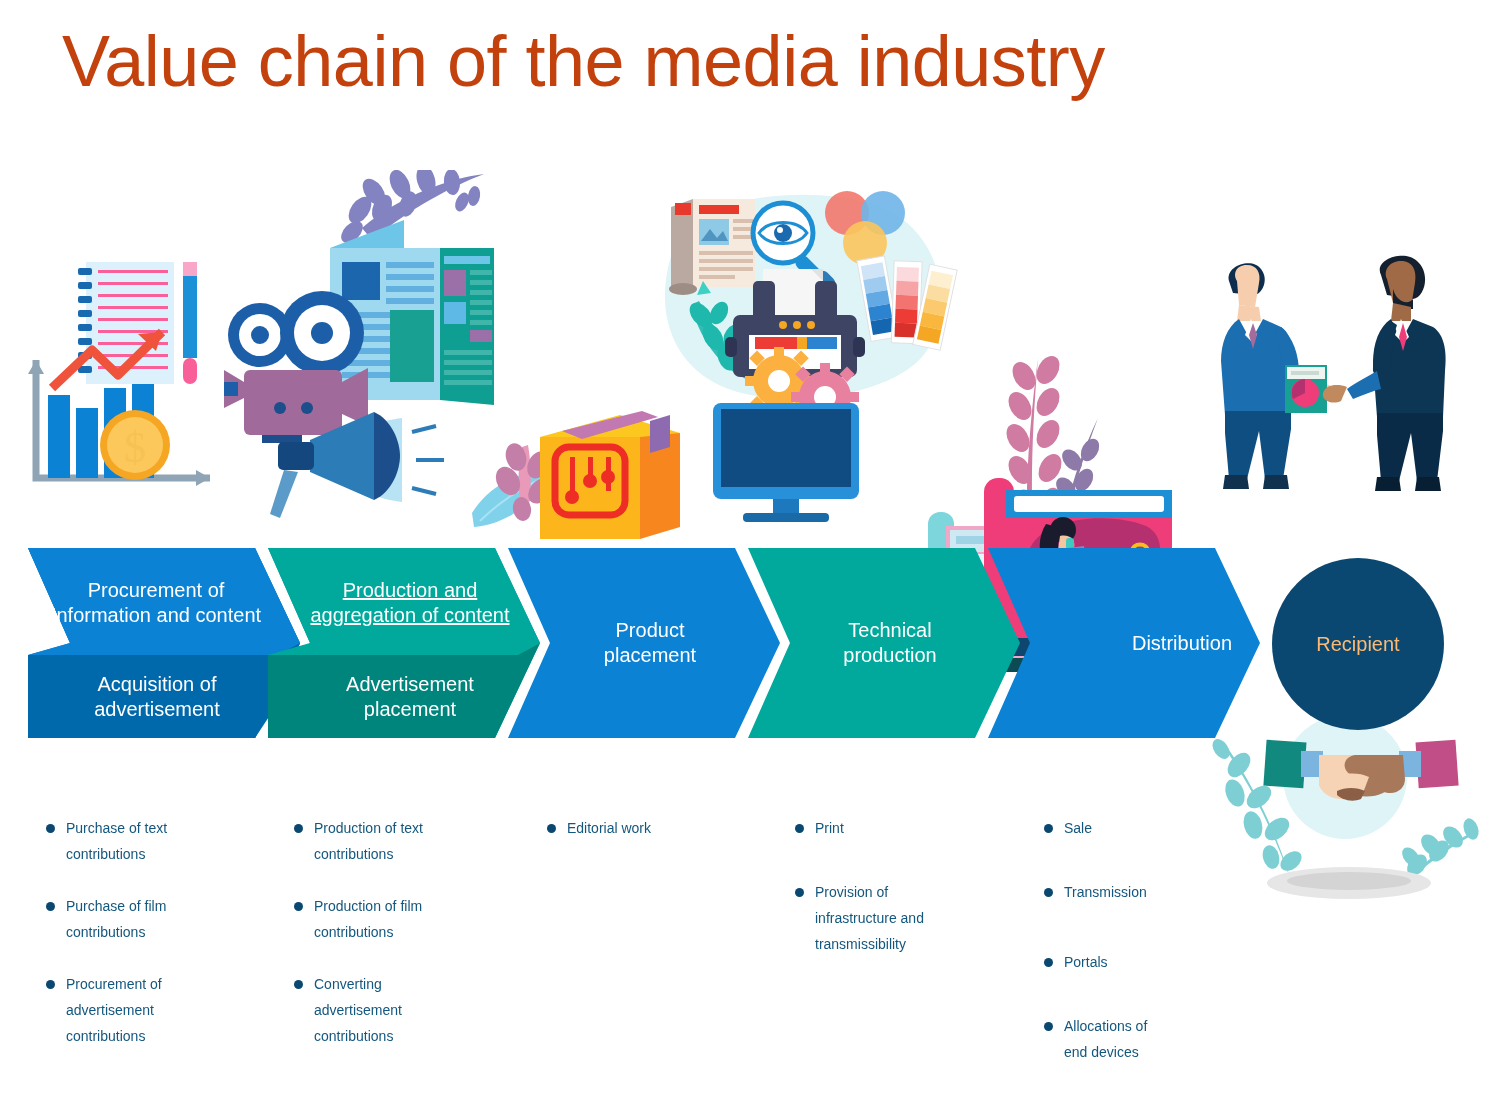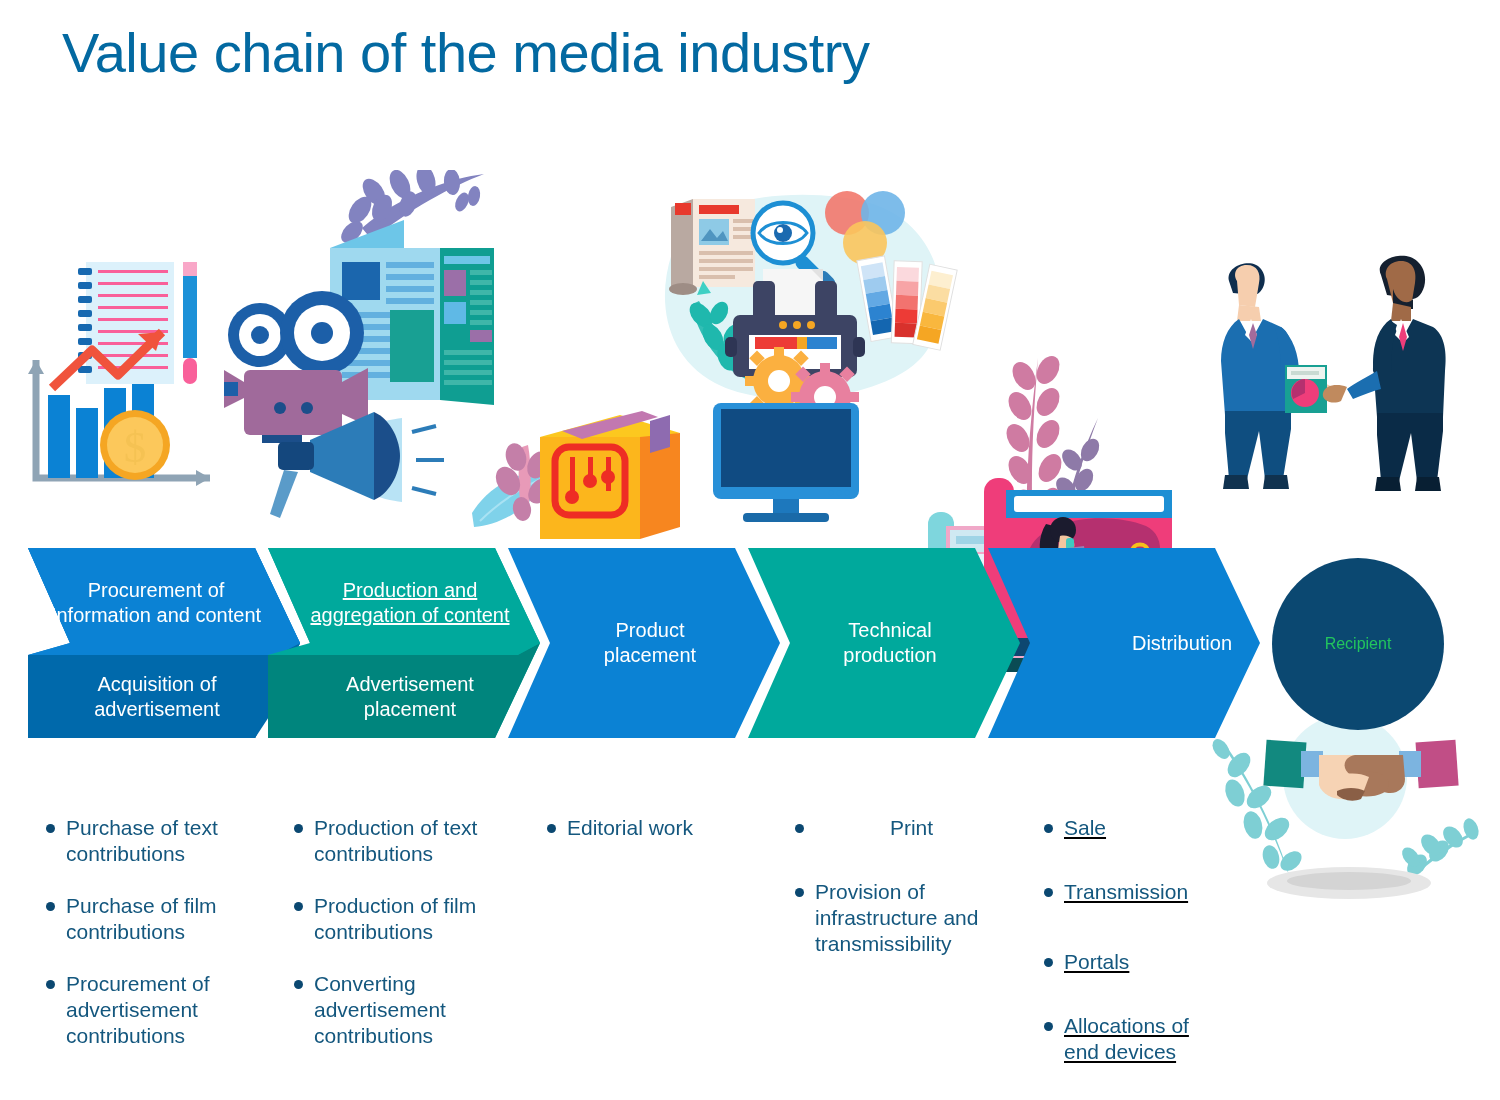--- a/index.html
+++ b/index.html
@@ -8,23 +8,23 @@
     background: #ffffff;
     font-family: "Liberation Sans", sans-serif;
     overflow: hidden;
   }
   #page { position: relative; width: 1500px; height: 1100px; }
 
   
   #title {
     position: absolute;
     left: 62px; top: 20px;
-    font-size: 56px;
+    font-size: 72px;
     font-weight: 400;
-    color: #0369a1;
+    color: #c2410c;
     letter-spacing: -0.5px;
     white-space: nowrap;
   }
 
   
   #illustrations {
     position: absolute;
     left: 0; top: 140px;
     width: 1500px; height: 410px;
   }
@@ -47,36 +47,36 @@
   }
   #recipient-circle {
     position: absolute;
     left: 1272px; top: 558px;
     width: 172px; height: 172px;
     border-radius: 50%;
     background: #0b4871;
     display: flex; align-items: center; justify-content: center;
   }
   #recipient-label {
-    color: #22c55e; font-size: 16px;
+    color: #fdba74; font-size: 20px;
   }
 
   
   #bullets {
     position: absolute;
     left: 0; top: 815px;
     width: 1500px; height: 285px;
   }
   .bcol { position: absolute; top: 0; }
   .bitem {
     position: relative;
     padding-left: 22px;
     margin-bottom: 26px;
     color: #14577e;
-    font-size: 21px;
+    font-size: 14px;
     line-height: 26px;
     white-space: pre-line;
   }
   .bitem::before {
     content: "";
     position: absolute;
     left: 2px; top: 9px;
     width: 9px; height: 9px;
     border-radius: 50%;
     background: #0b4871;
@@ -605,26 +605,26 @@
       <div class="bitem">Production of film
 contributions</div>
       <div class="bitem">Converting
 advertisement
 contributions</div>
     </div>
     <div class="bcol" style="left:545px; width:200px;">
       <div class="bitem">Editorial work</div>
     </div>
     <div class="bcol" style="left:793px; width:215px;">
-      <div class="bitem" style="margin-bottom:38px;text-align:center;">Print</div>
+      <div class="bitem" style="margin-bottom:38px;">Print</div>
       <div class="bitem">Provision of
 infrastructure and
 transmissibility</div>
     </div>
-    <div class="bcol" style="left:1042px; width:200px;text-decoration:underline;">
+    <div class="bcol" style="left:1042px; width:200px;">
       <div class="bitem" style="margin-bottom:38px;">Sale</div>
       <div class="bitem" style="margin-bottom:44px;">Transmission</div>
       <div class="bitem" style="margin-bottom:38px;">Portals</div>
       <div class="bitem">Allocations of
 end devices</div>
     </div>
   </div>
 
 </div>
 

